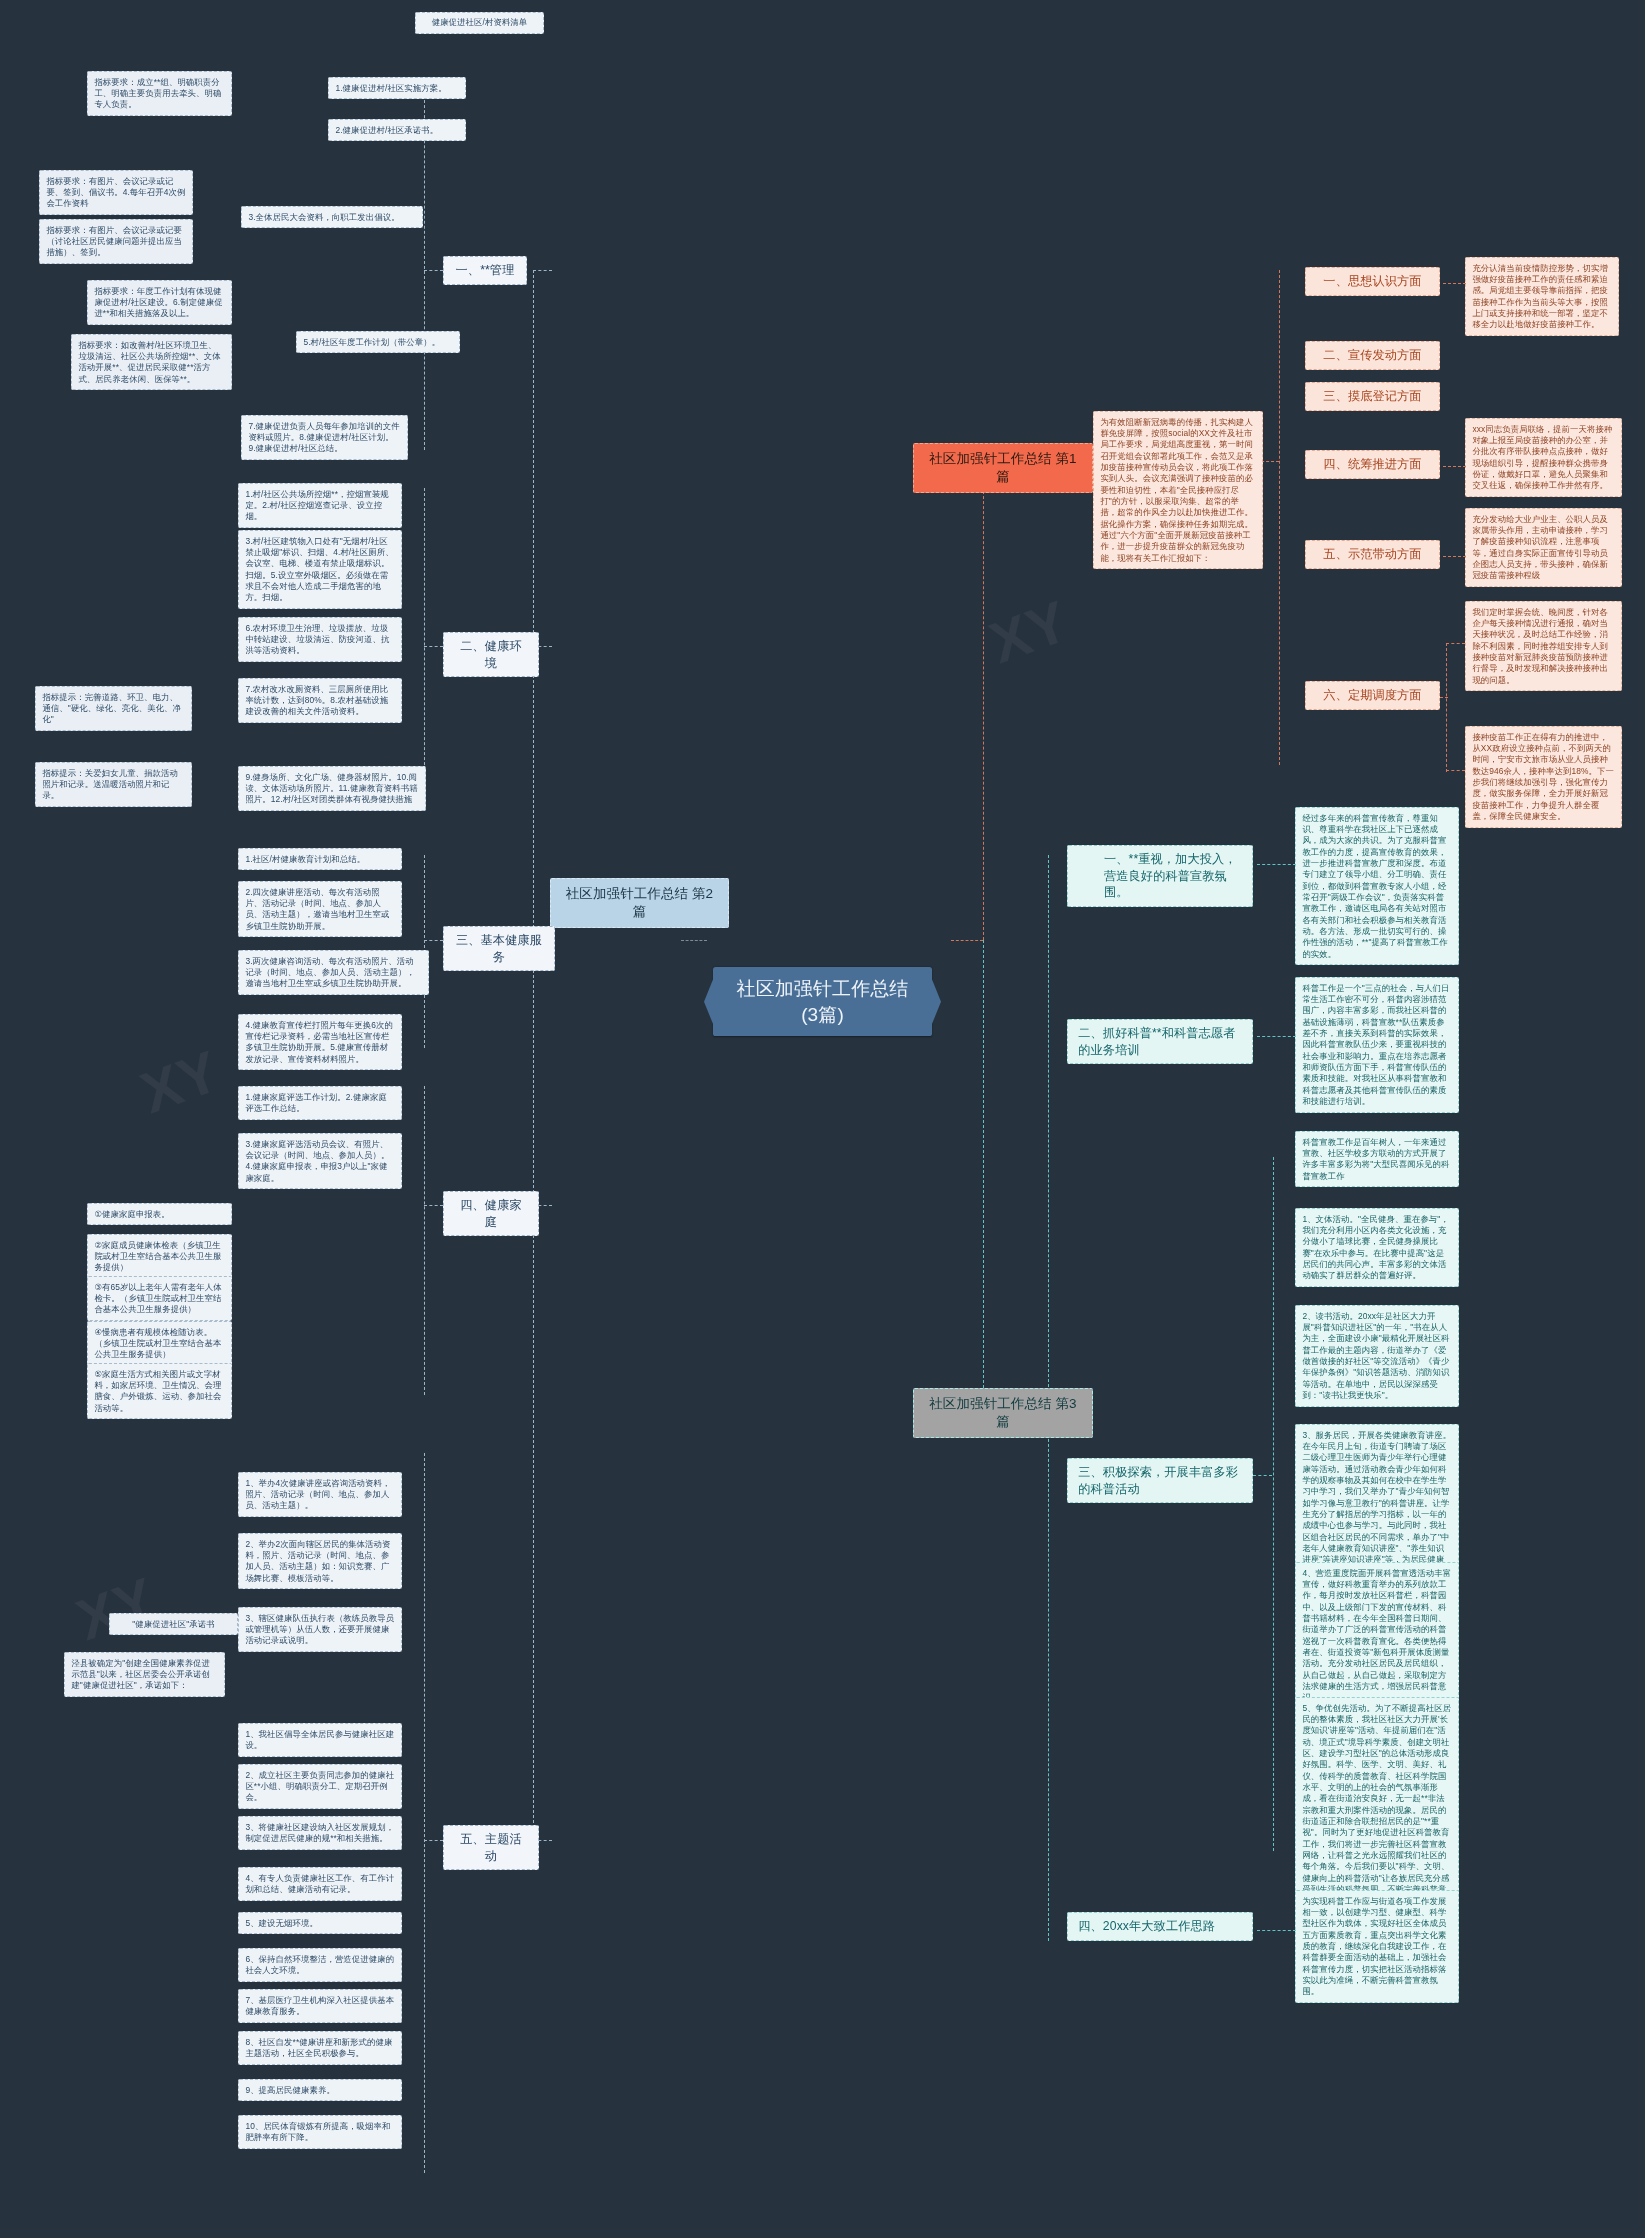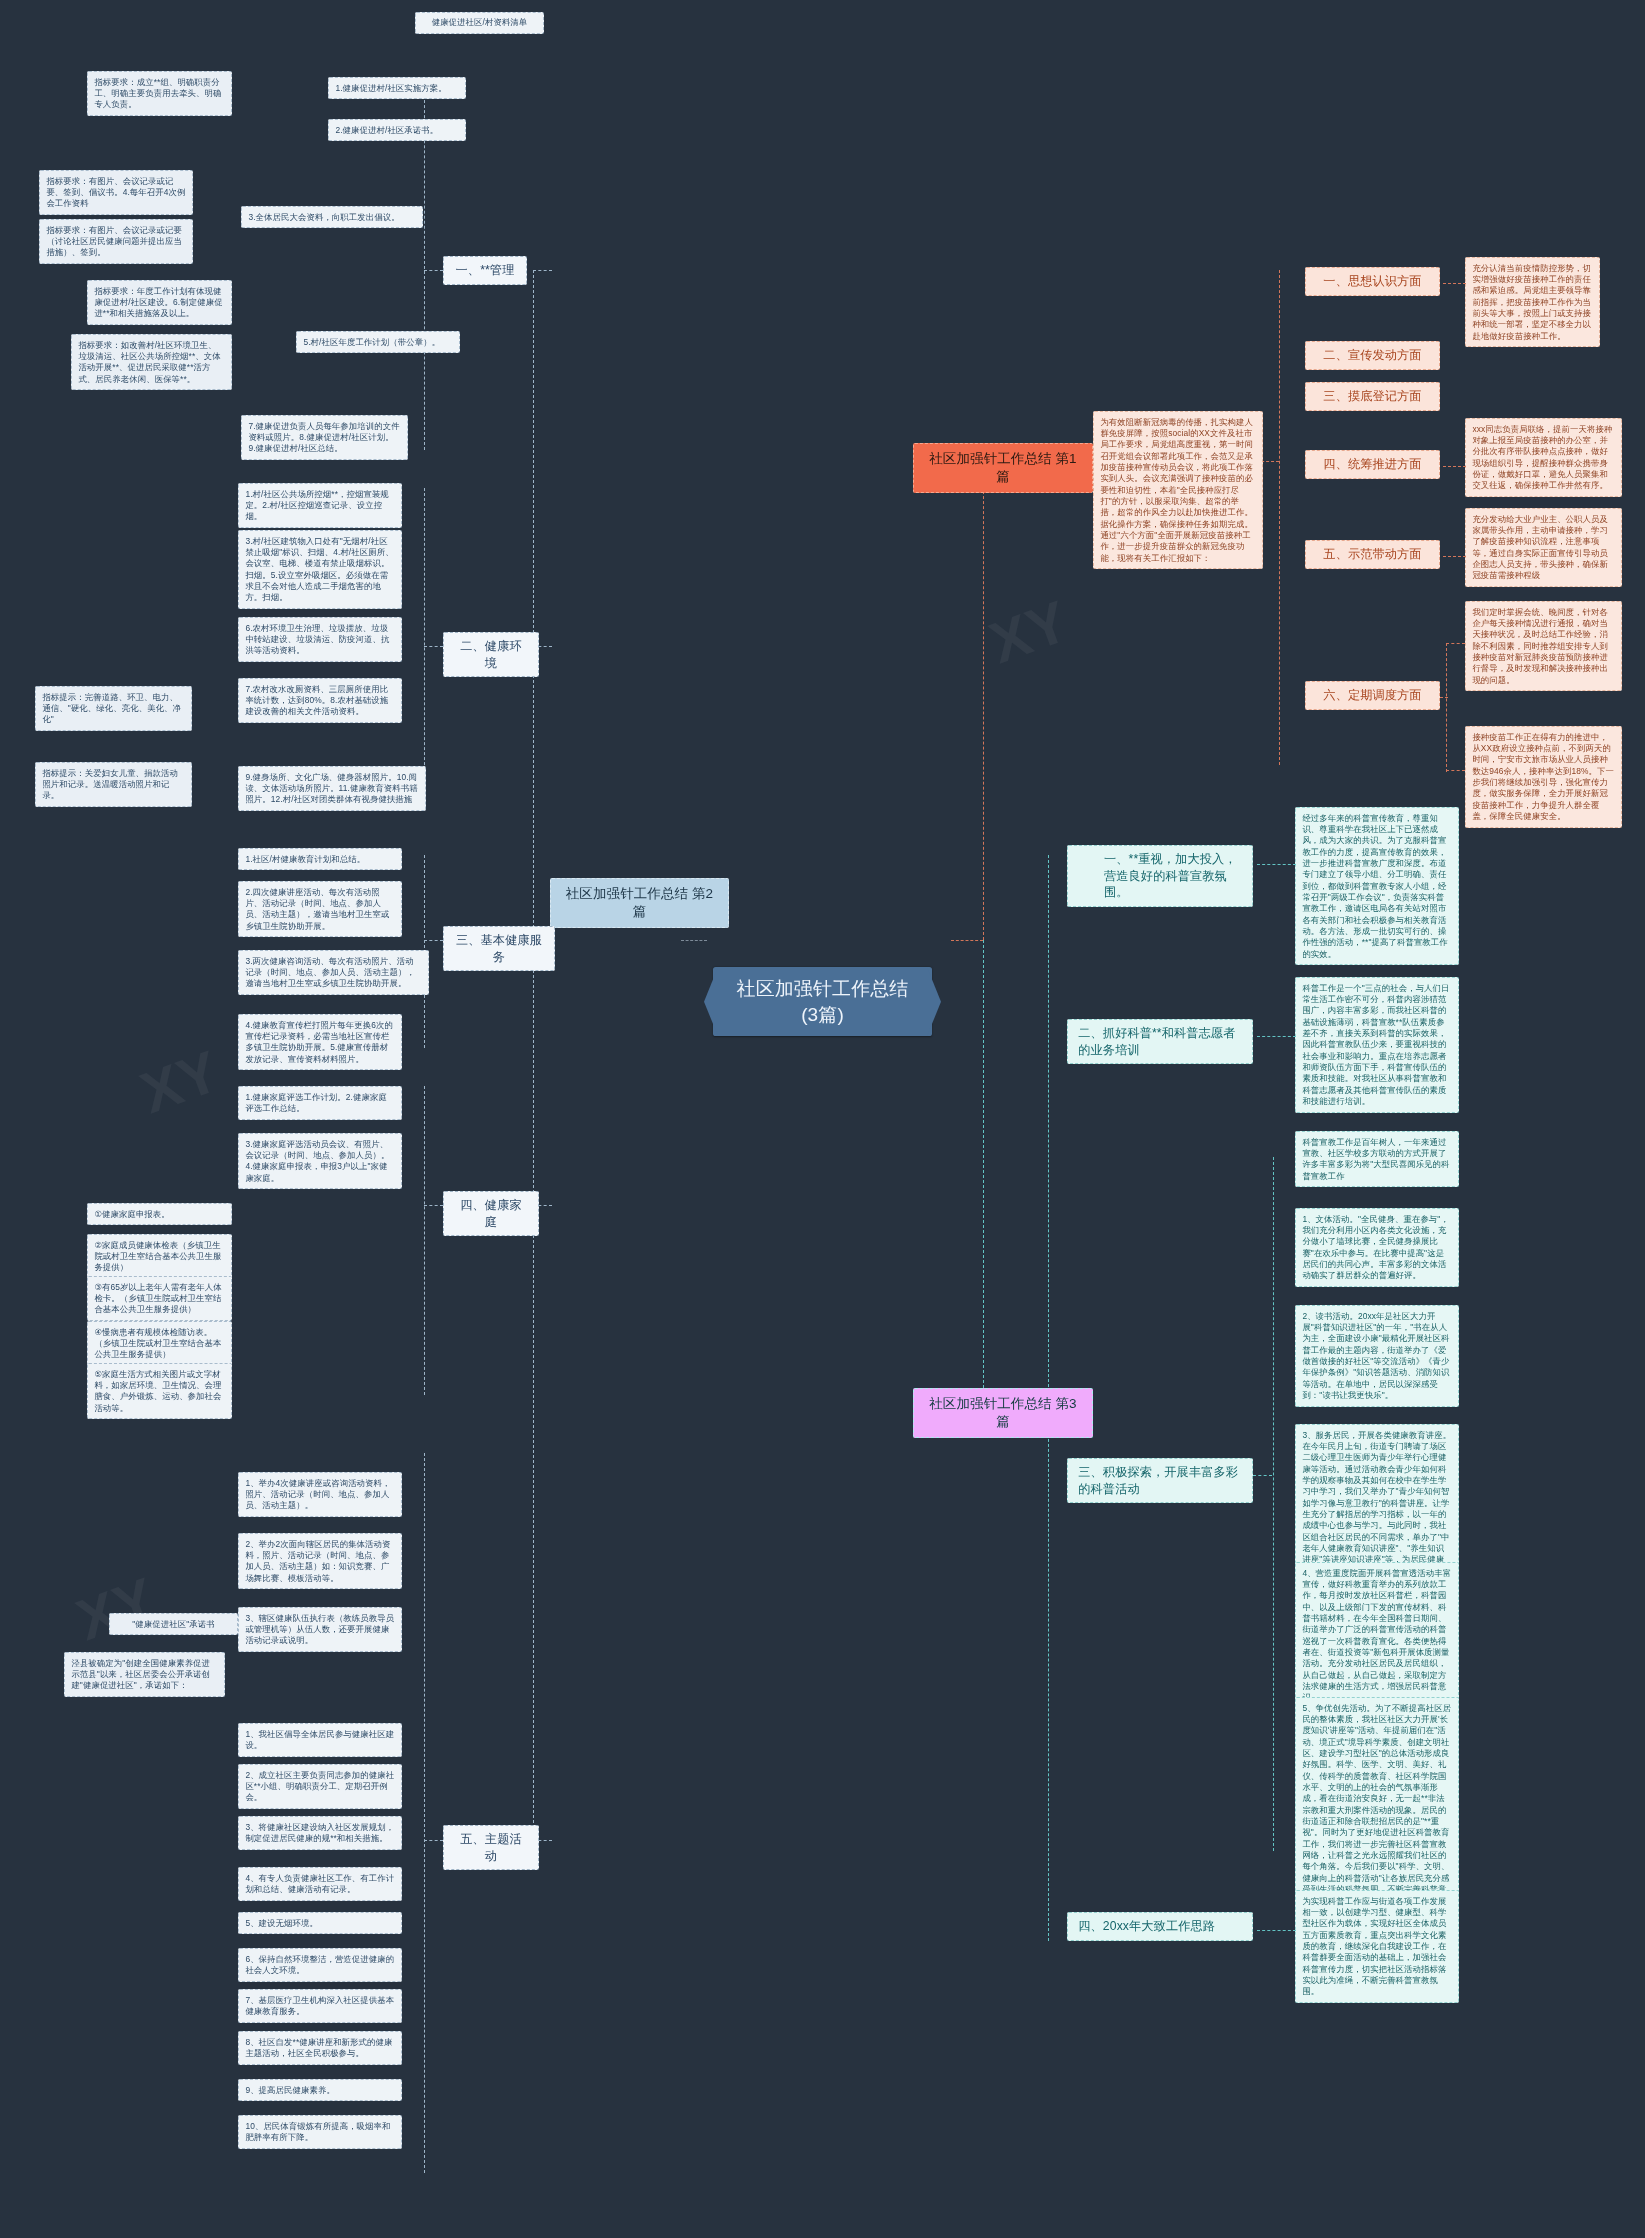--- a/index.html
+++ b/index.html
@@ -42,21 +42,21 @@
   
   .branch1 {
     background:#f26a4b; color:#2b1a12; font-size:13.5px;
     padding:5.8px 10.3px; border:0.6px dashed #f7a98f;
   }
   .branch2 {
     background:#b9d4e6; color:#1d3547; font-size:13.5px;
     padding:5.8px 10.3px; border:0.6px dashed #dbe9f2;
   }
   .branch3 {
-    background:#f0abfc; color:#123b3f; font-size:13.5px;
+    background:#a3a3a3; color:#123b3f; font-size:13.5px;
     padding:5.8px 10.3px; border:0.6px dashed #a9ecec;
   }
 
   
   .cat2 {
     background:#f2f6fa; color:#2c4866; font-size:12.2px;
     padding:5.1px 10.3px; border:0.6px dashed #9fb4c6;
   }
   .cat1 {
     background:#fbe4da; color:#a8451f; font-size:12.2px;
@@ -141,21 +141,21 @@
 
   <div class="node root" style="left:713px;top:920px;width:219px;margin-top:47px;">社区加强针工作总结(3篇)</div>
 
   <div class="node branch1" style="left:913px;top:443px;width:180px;text-align:center;">社区加强针工作总结 第1篇</div>
   <div class="node branch2" style="left:550px;top:878px;width:179px;text-align:center;">社区加强针工作总结 第2篇</div>
   <div class="node branch3" style="left:913px;top:1388px;width:180px;text-align:center;">社区加强针工作总结 第3篇</div>
 
   <div class="node leaf-o" style="left:1093px;top:411px;width:170px;">为有效阻断新冠病毒的传播，扎实构建人群免疫屏障，按照social的XX文件及社市局工作要求，局党组高度重视，第一时间召开党组会议部署此项工作，会范又是承加疫苗接种宣传动员会议，将此项工作落实到人头。会议充满强调了接种疫苗的必要性和迫切性，本着"全民接种应打尽打"的方针，以服采取沟集、超常的举措，超常的作风全力以赴加快推进工作。据化操作方案，确保接种任务如期完成。通过"六个方面"全面开展新冠疫苗接种工作，进一步提升疫苗群众的新冠免疫功能，现将有关工作汇报如下：</div>
 
   <div class="node cat1" style="left:1305px;top:267px;width:135px;text-align:center;">一、思想认识方面</div>
-  <div class="node leaf-o" style="left:1465px;top:257px;width:135px;">充分认清当前疫情防控形势，切实增强做好疫苗接种工作的责任感和紧迫感。局党组主要领导靠前指挥，把疫苗接种工作作为当前头等大事，按照上门或支持接种和统一部署，坚定不移全力以赴地做好疫苗接种工作。</div>
+  <div class="node leaf-o" style="left:1465px;top:257px;width:154px;">充分认清当前疫情防控形势，切实增强做好疫苗接种工作的责任感和紧迫感。局党组主要领导靠前指挥，把疫苗接种工作作为当前头等大事，按照上门或支持接种和统一部署，坚定不移全力以赴地做好疫苗接种工作。</div>
   <div class="h-line o" style="left:1443px;top:283px;width:22.5px;"></div>
 
   <div class="node cat1" style="left:1305px;top:341px;width:135px;text-align:center;">二、宣传发动方面</div>
 
   <div class="node cat1" style="left:1305px;top:382px;width:135px;text-align:center;">三、摸底登记方面</div>
 
   <div class="node cat1" style="left:1305px;top:450px;width:135px;text-align:center;">四、统筹推进方面</div>
   <div class="node leaf-o" style="left:1465px;top:418px;width:157px;">xxx同志负责局联络，提前一天将接种对象上报至局疫苗接种的办公室，并分批次有序带队接种点点接种，做好现场组织引导，提醒接种群众携带身份证，做戴好口罩，避免人员聚集和交叉往返，确保接种工作井然有序。</div>
   <div class="h-line o" style="left:1443px;top:466px;width:22.5px;"></div>
 

